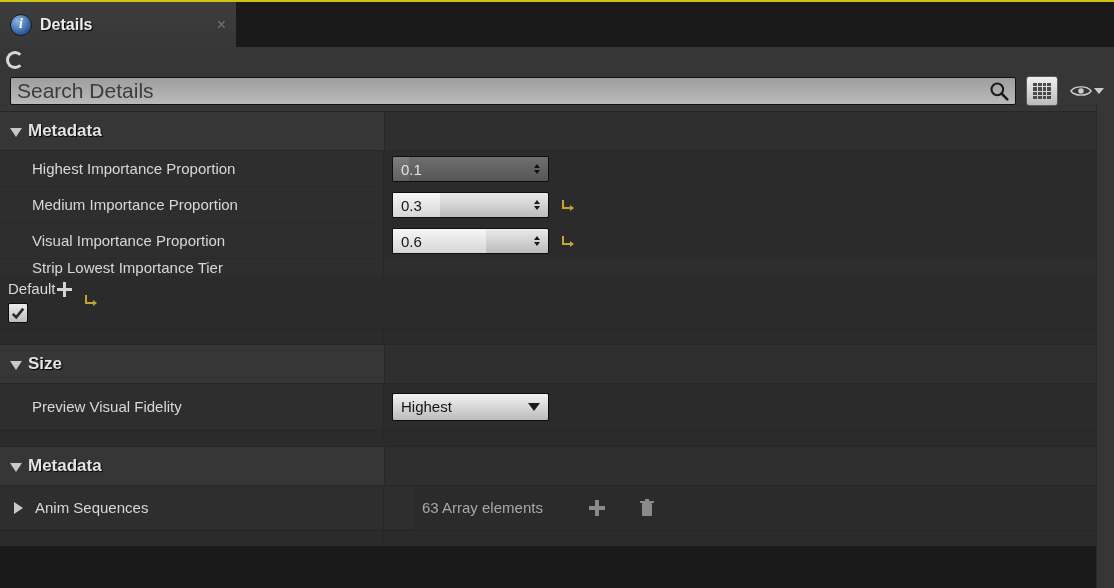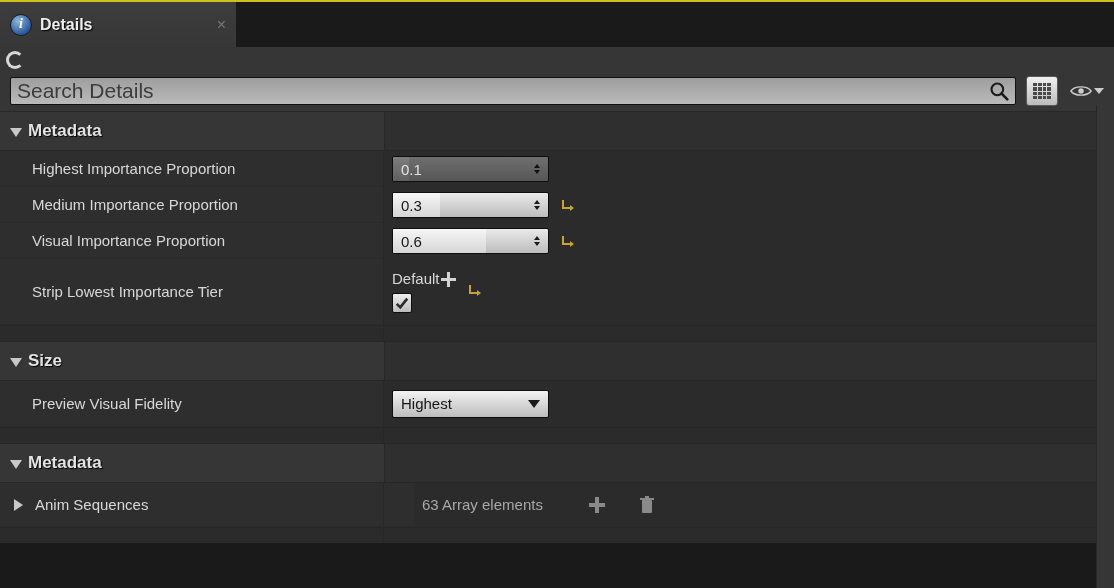--- a/index.html
+++ b/index.html
@@ -37,21 +37,21 @@
   
   .panel { background: #363636; }
   .section-head { height: 40px; display: flex; align-items: center; padding-left: 10px; border-top: 1px solid #272727; border-bottom: 1px solid #272727; background: #363636; position: relative; }
   .section-head .title { font-size: 17px; font-weight: 700; color: #e3e3e3; text-shadow: 1px 1px 1px #000; }
   .section-head::after { content: ""; position: absolute; left: 384px; top: 0; bottom: 0; right: 0; background: #2f2f2f; border-left: 1px solid #272727; }
   .triangle-down { width: 0; height: 0; border-left: 6px solid transparent; border-right: 6px solid transparent; border-top: 9px solid #c8c8c8; margin-right: 6px; transform: translateY(1px); }
   .triangle-right { width: 0; height: 0; border-top: 6px solid transparent; border-bottom: 6px solid transparent; border-left: 9px solid #c8c8c8; margin-right: 6px; }
 
   .rows { background: #2e2e2e; }
   .prop-row { display: flex; align-items: center; min-height: 36px; border-bottom: 1px solid #2a2a2a; }
-  .prop-row.taller { min-height: 66px; }
+  .prop-row.taller { min-height: 66px; flex-direction: column; }
   .label-cell { width: 384px; padding-left: 32px; border-right: 1px solid #272727; color: #d8d8d8; font-size: 15px; display: flex; align-items: center; align-self: stretch; }
   .label-cell.with-caret { padding-left: 14px; gap: 6px; }
   .value-cell { flex: 1; padding: 4px 8px; display: flex; align-items: center; gap: 10px; background: #2b2b2b; align-self: stretch; }
 
   
   .numfield { width: 157px; height: 26px; border: 1px solid #0e0e0e; border-radius: 2px; display: flex; align-items: stretch; overflow: hidden; background: linear-gradient(to bottom, #eaeaea, #bcbcbc); position: relative; }
   .numfield.dim { background: linear-gradient(to bottom, #6f6f6f, #565656); color: #ddd; }
   .numfield .fill { background: linear-gradient(to bottom, #f6f6f6, #d6d6d6); height: 100%; }
   .numfield.dim .fill { background: linear-gradient(to bottom, #7d7d7d, #606060); }
   .numfield .txt { position: absolute; left: 8px; top: 50%; transform: translateY(-50%); font-size: 15px; color: #151515; }

